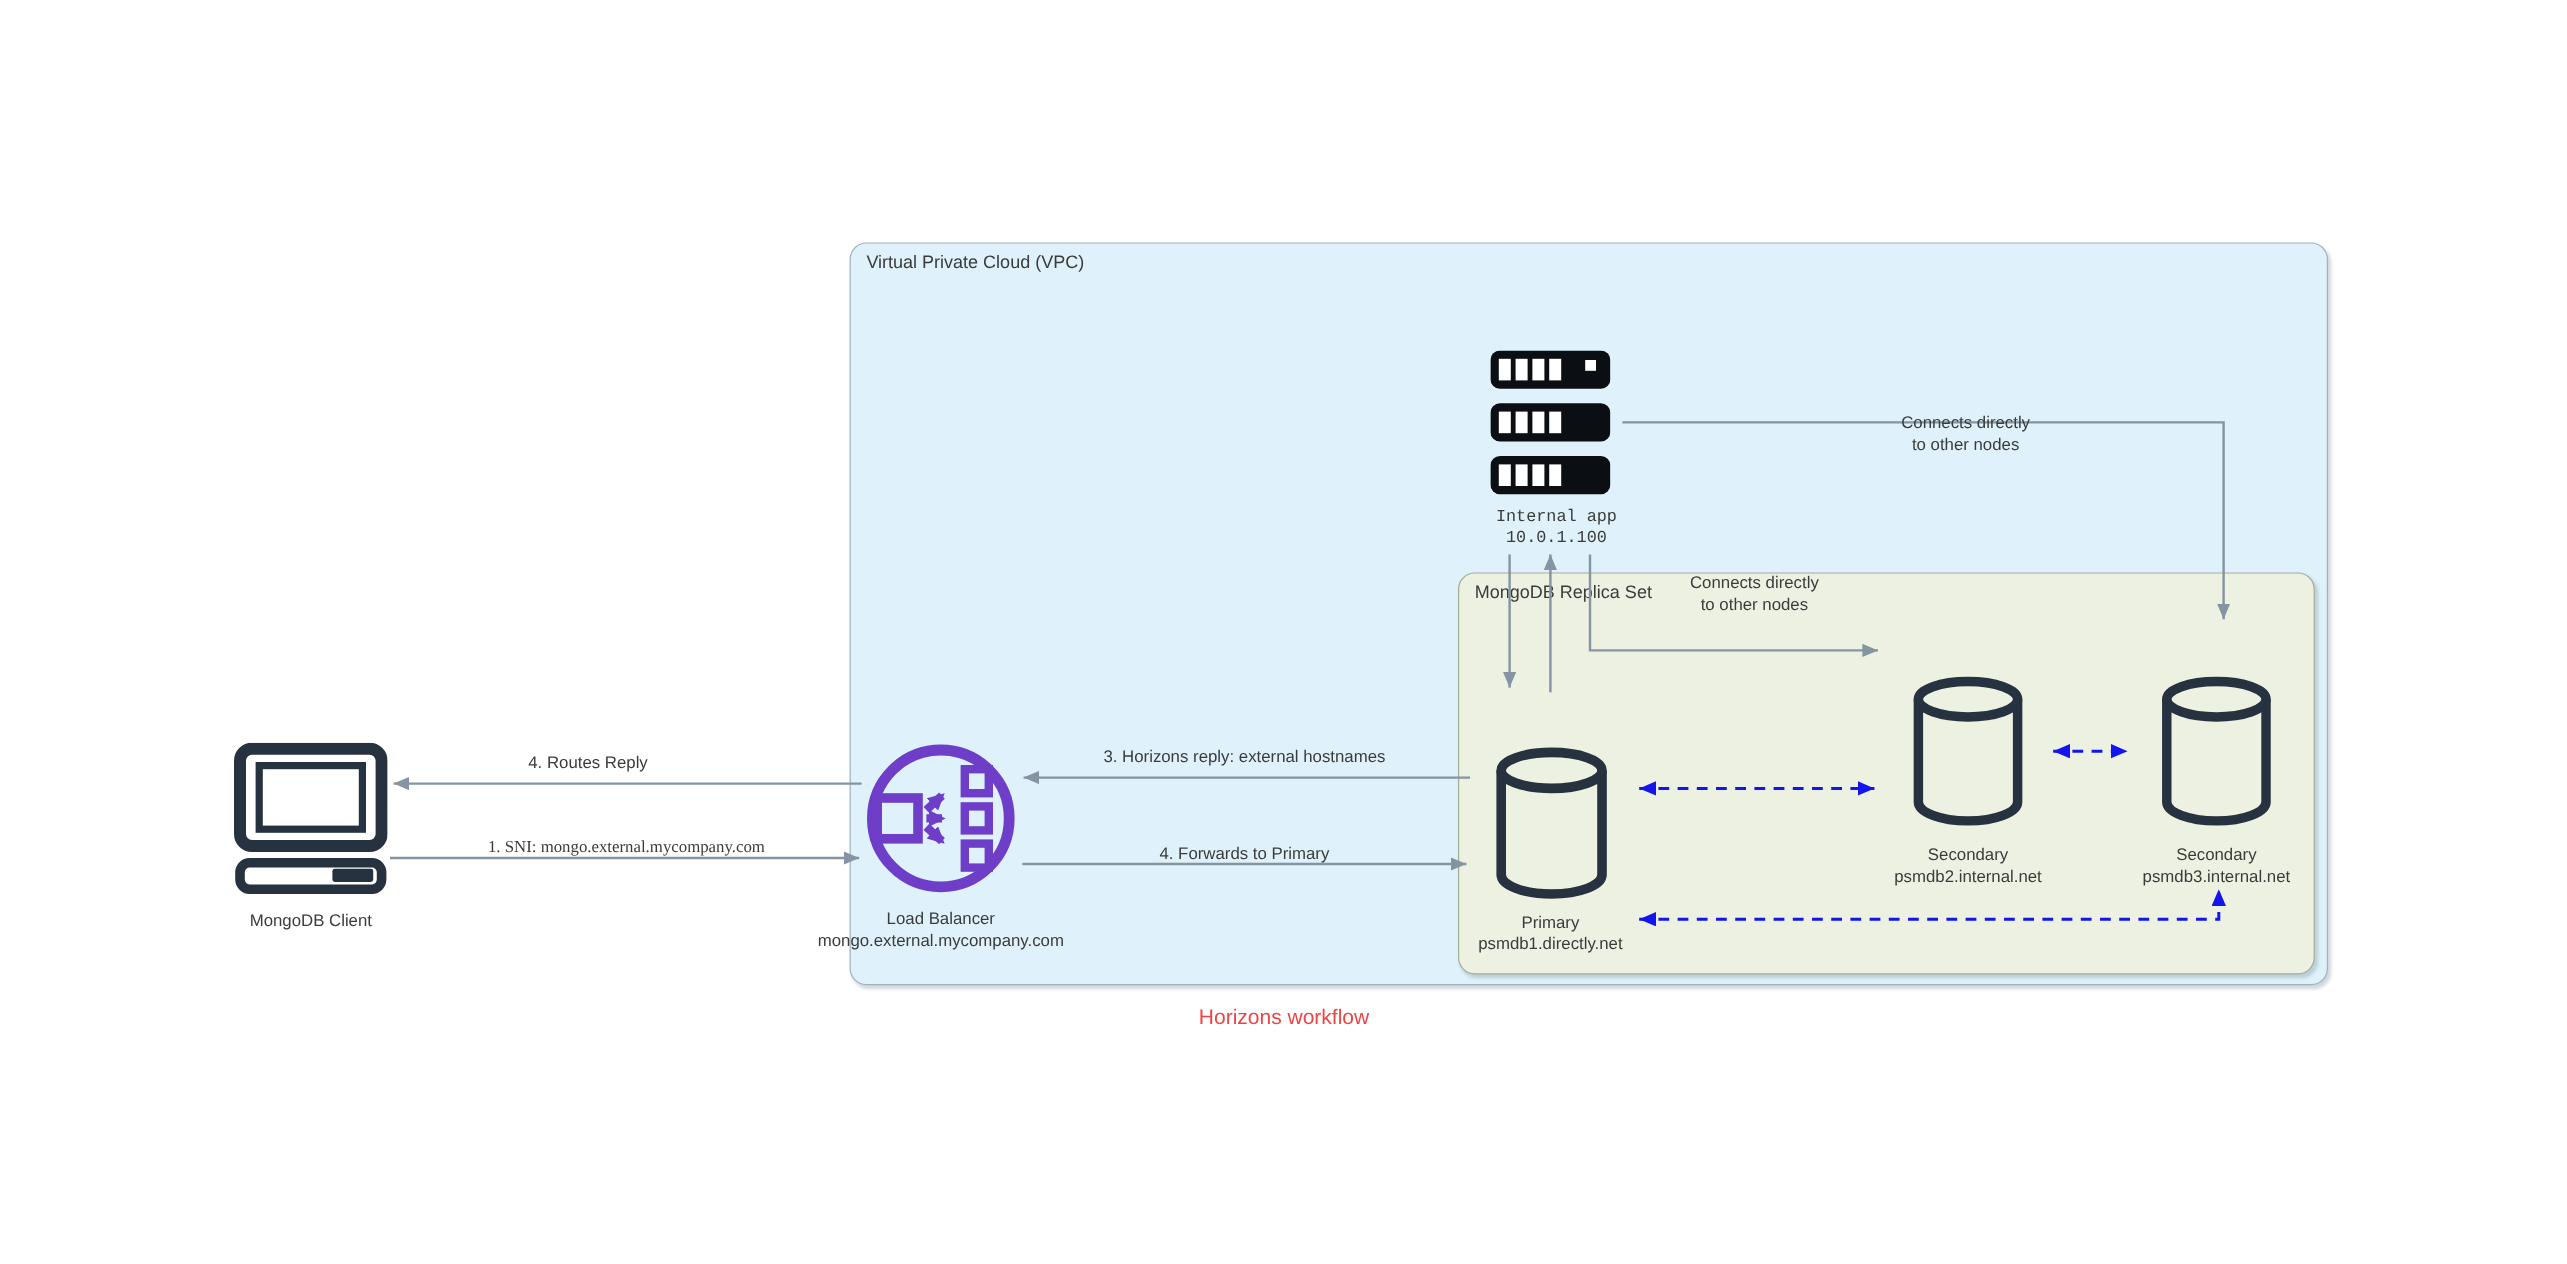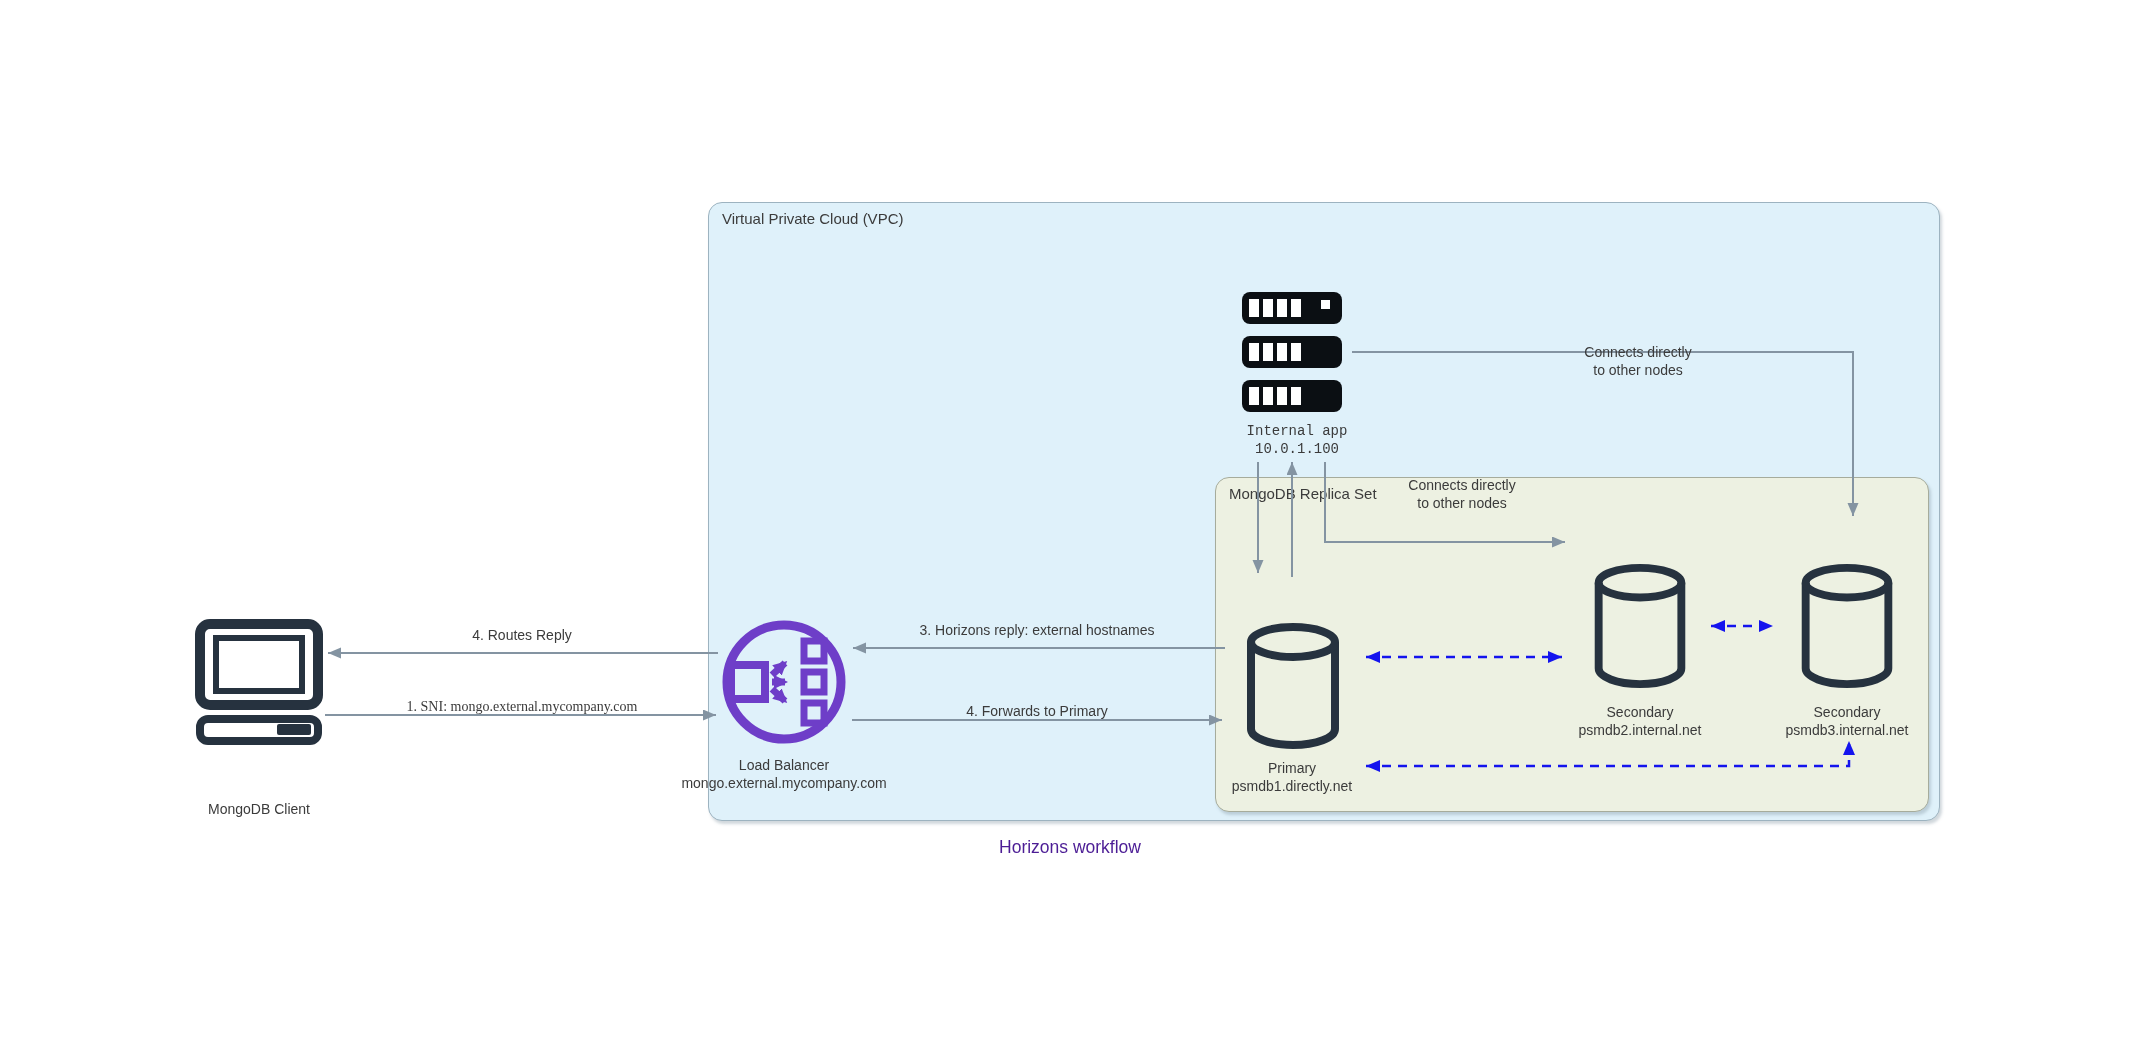--- a/index.html
+++ b/index.html
@@ -9,21 +9,21 @@
     background:#ffffff;
     font-family:"Liberation Sans", sans-serif;
     color:#3b3b3b;
     overflow:hidden;
   }
   .box{position:absolute;border-radius:14px;box-shadow:2px 3px 3px rgba(120,140,155,.35);}
   .vpc{left:708px;top:202px;width:1230px;height:617px;background:#dff1fa;border:1.5px solid #9db3c0;}
   .replica{left:1215px;top:477px;width:712px;height:333px;background:#edf1e2;border:1.5px solid #a6ac9c;}
   .box-label{position:absolute;left:13px;top:7px;font-size:15px;white-space:nowrap;}
   .lbl{position:absolute;font-size:14px;line-height:18px;white-space:nowrap;text-align:center;transform:translateX(-50%);}
-  .title{position:absolute;left:1070px;top:837px;transform:translateX(-50%);font-size:17.5px;color:#4c1d95;}
+  .title{position:absolute;left:1070px;top:837px;transform:translateX(-50%);font-size:17.5px;color:#ef4444;}
   svg.layer{position:absolute;left:0;top:0;pointer-events:none;}
   .icon{position:absolute;}
   .g-line{stroke:#8494a2;stroke-width:2px;fill:none;}
   .b-line{stroke:#1414ee;stroke-width:2.5px;fill:none;stroke-dasharray:9 7;}
 </style>
 </head>
 <body>
 
 <div id="canvas">
 
@@ -144,21 +144,21 @@
   <svg class="icon" style="left:1592px;top:563px;" width="96" height="126" viewBox="0 0 96 128">
     <path d="M6,20 V107 a42,16 0 0 0 84,0 V20" fill="none" stroke="#26323f" stroke-width="8"></path>
     <ellipse cx="48" cy="20" rx="42" ry="15" fill="none" stroke="#26323f" stroke-width="8"></ellipse>
   </svg>
 
   <svg class="icon" style="left:1799px;top:563px;" width="96" height="126" viewBox="0 0 96 128">
     <path d="M6,20 V107 a42,16 0 0 0 84,0 V20" fill="none" stroke="#26323f" stroke-width="8"></path>
     <ellipse cx="48" cy="20" rx="42" ry="15" fill="none" stroke="#26323f" stroke-width="8"></ellipse>
   </svg>
 
-  <div class="lbl" style="left:259px;top:758px;margin-top:42px;">MongoDB Client</div>
+  <div class="lbl" style="left:259px;top:758px;">MongoDB Client</div>
 
   <div class="lbl" style="left:784px;top:756px;">
     <div>Load Balancer</div>
     <div>mongo.external.mycompany.com</div>
   </div>
 
   <div class="lbl" style="left:1297px;top:422px;font-family:Liberation Mono, monospace;">
     <div>Internal app</div>
     <div>10.0.1.100</div>
   </div>
@@ -171,21 +171,21 @@
   <div class="lbl" style="left:1640px;top:703px;">
     <div>Secondary</div>
     <div>psmdb2.internal.net</div>
   </div>
 
   <div class="lbl" style="left:1847px;top:703px;">
     <div>Secondary</div>
     <div>psmdb3.internal.net</div>
   </div>
 
-  <div class="lbl" style="left:522px;top:626px;">4. Routes Reply</div>
+  <div class="lbl" style="left:490px;top:626px;">4. Routes Reply</div>
   <div class="lbl" style="left:522px;top:698px;font-family:Liberation Serif, serif;">1. SNI: mongo.external.mycompany.com</div>
   <div class="lbl" style="left:1037px;top:621px;">3. Horizons reply: external hostnames</div>
   <div class="lbl" style="left:1037px;top:702px;">4. Forwards to Primary</div>
 
   <div class="lbl" style="left:1638px;top:343px;">
     <div>Connects directly</div>
     <div>to other nodes</div>
   </div>
 
   <div class="lbl" style="left:1462px;top:476px;">

